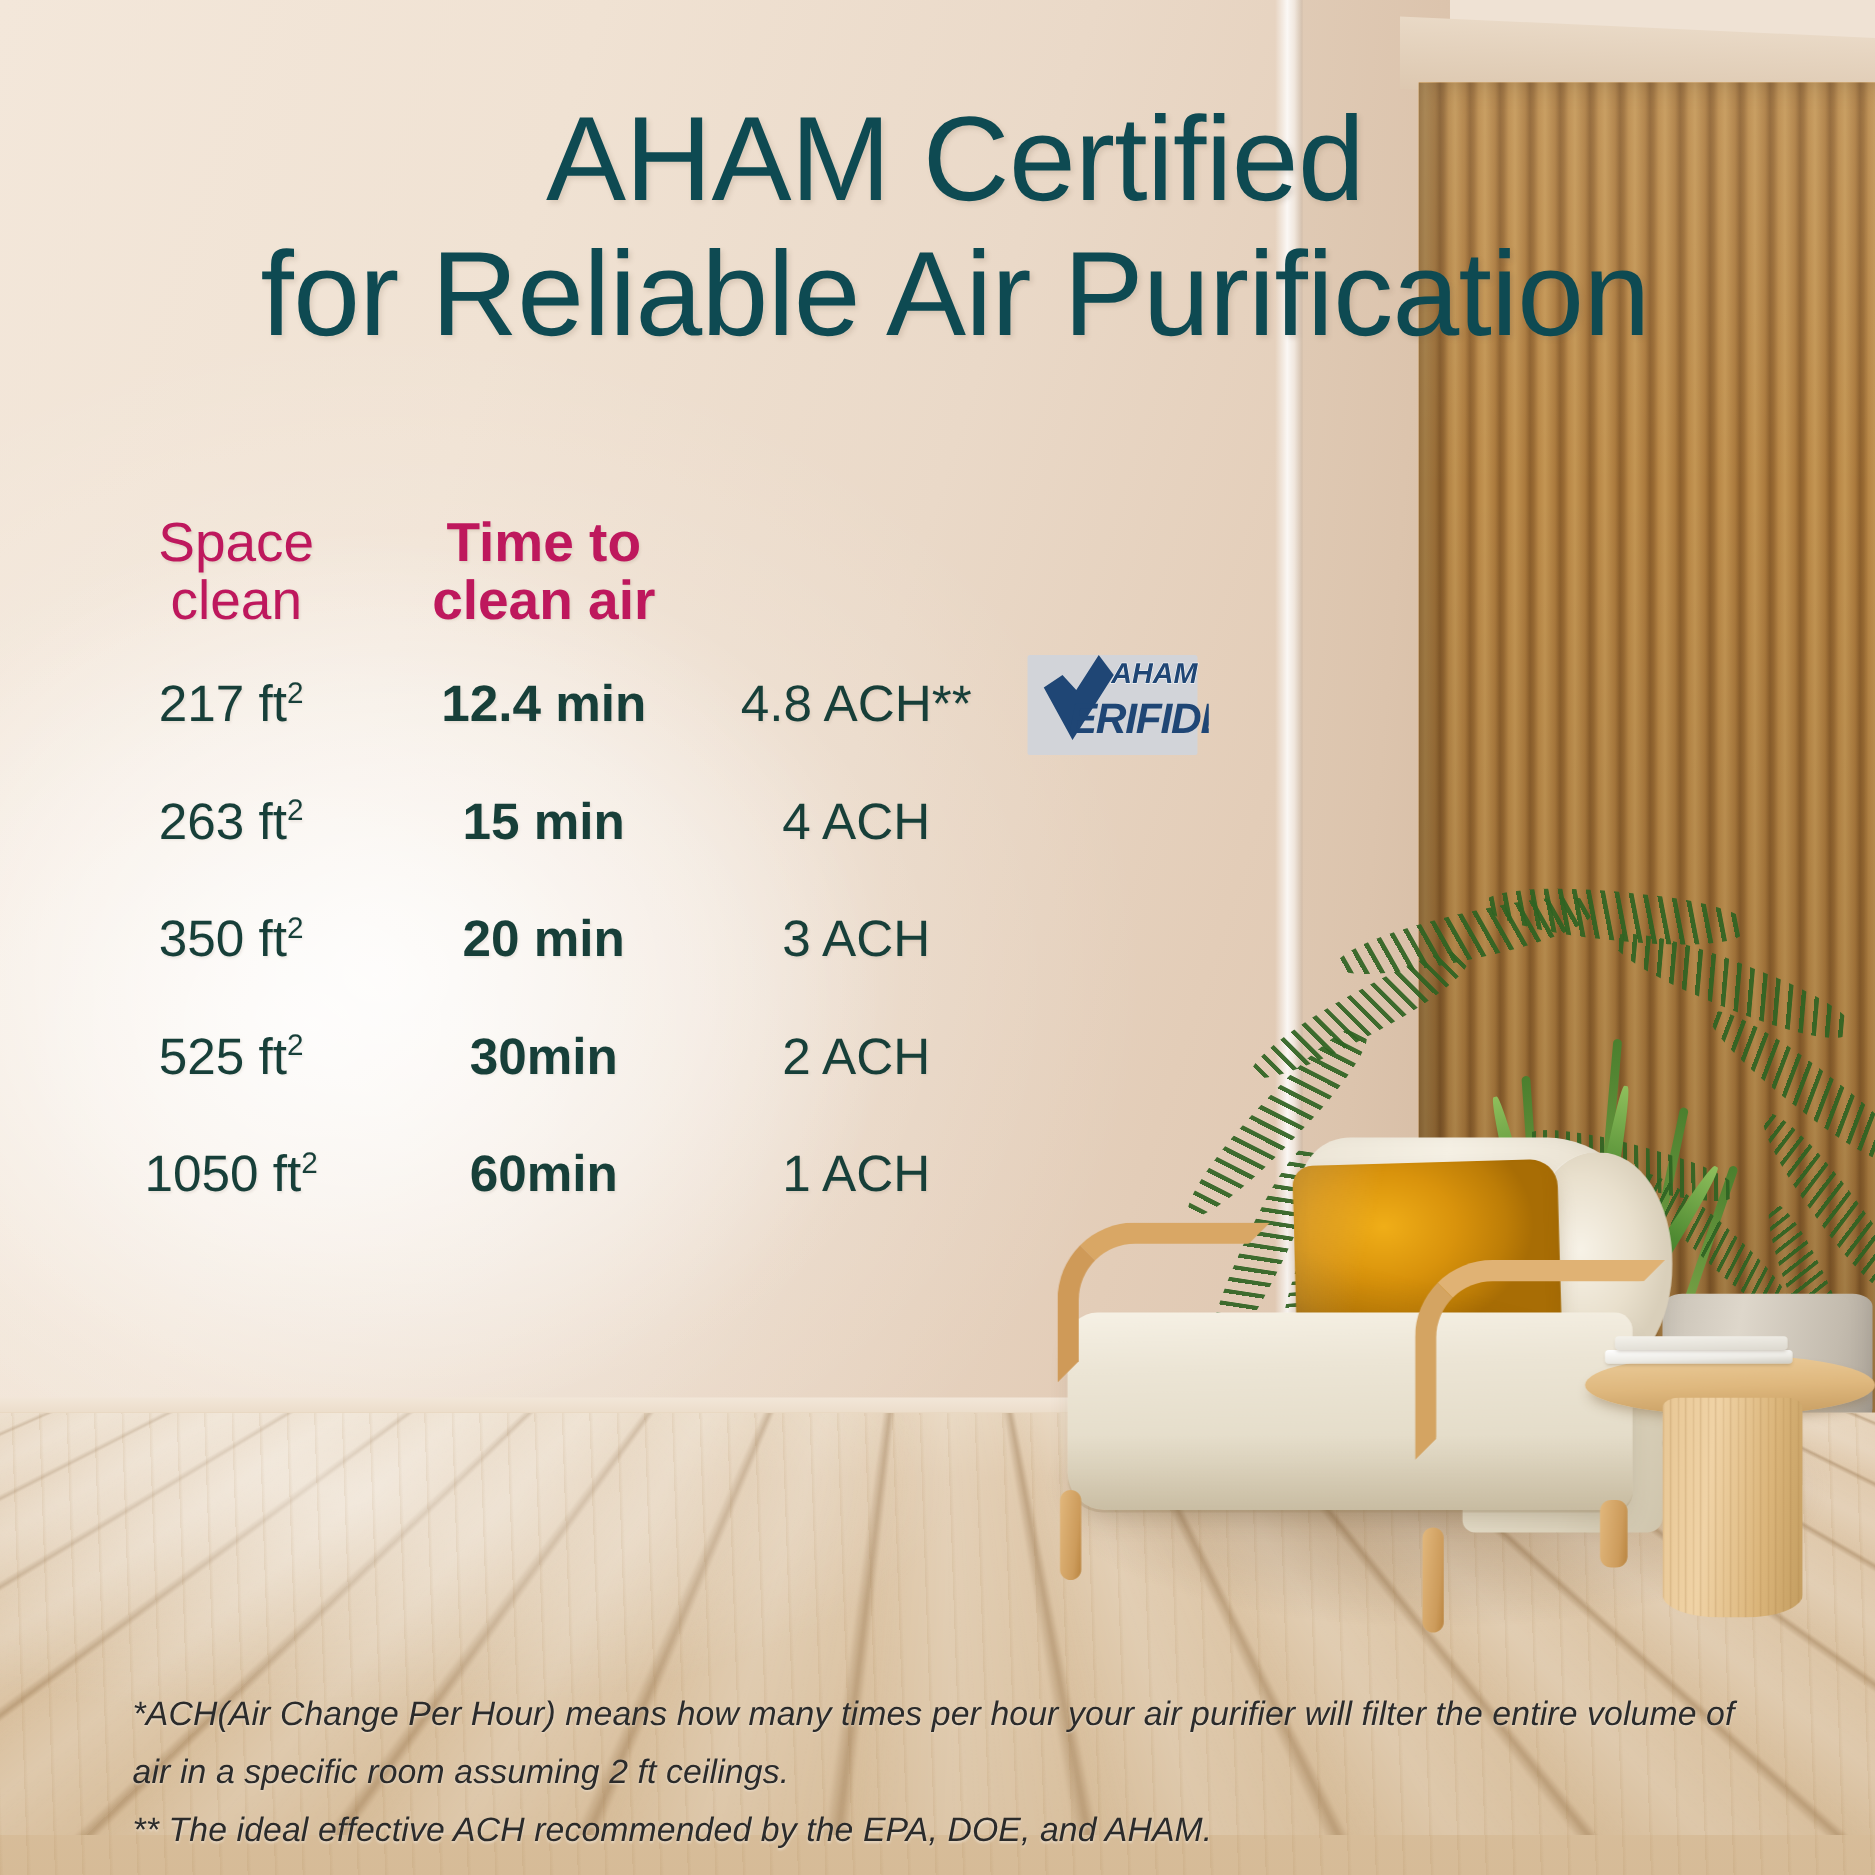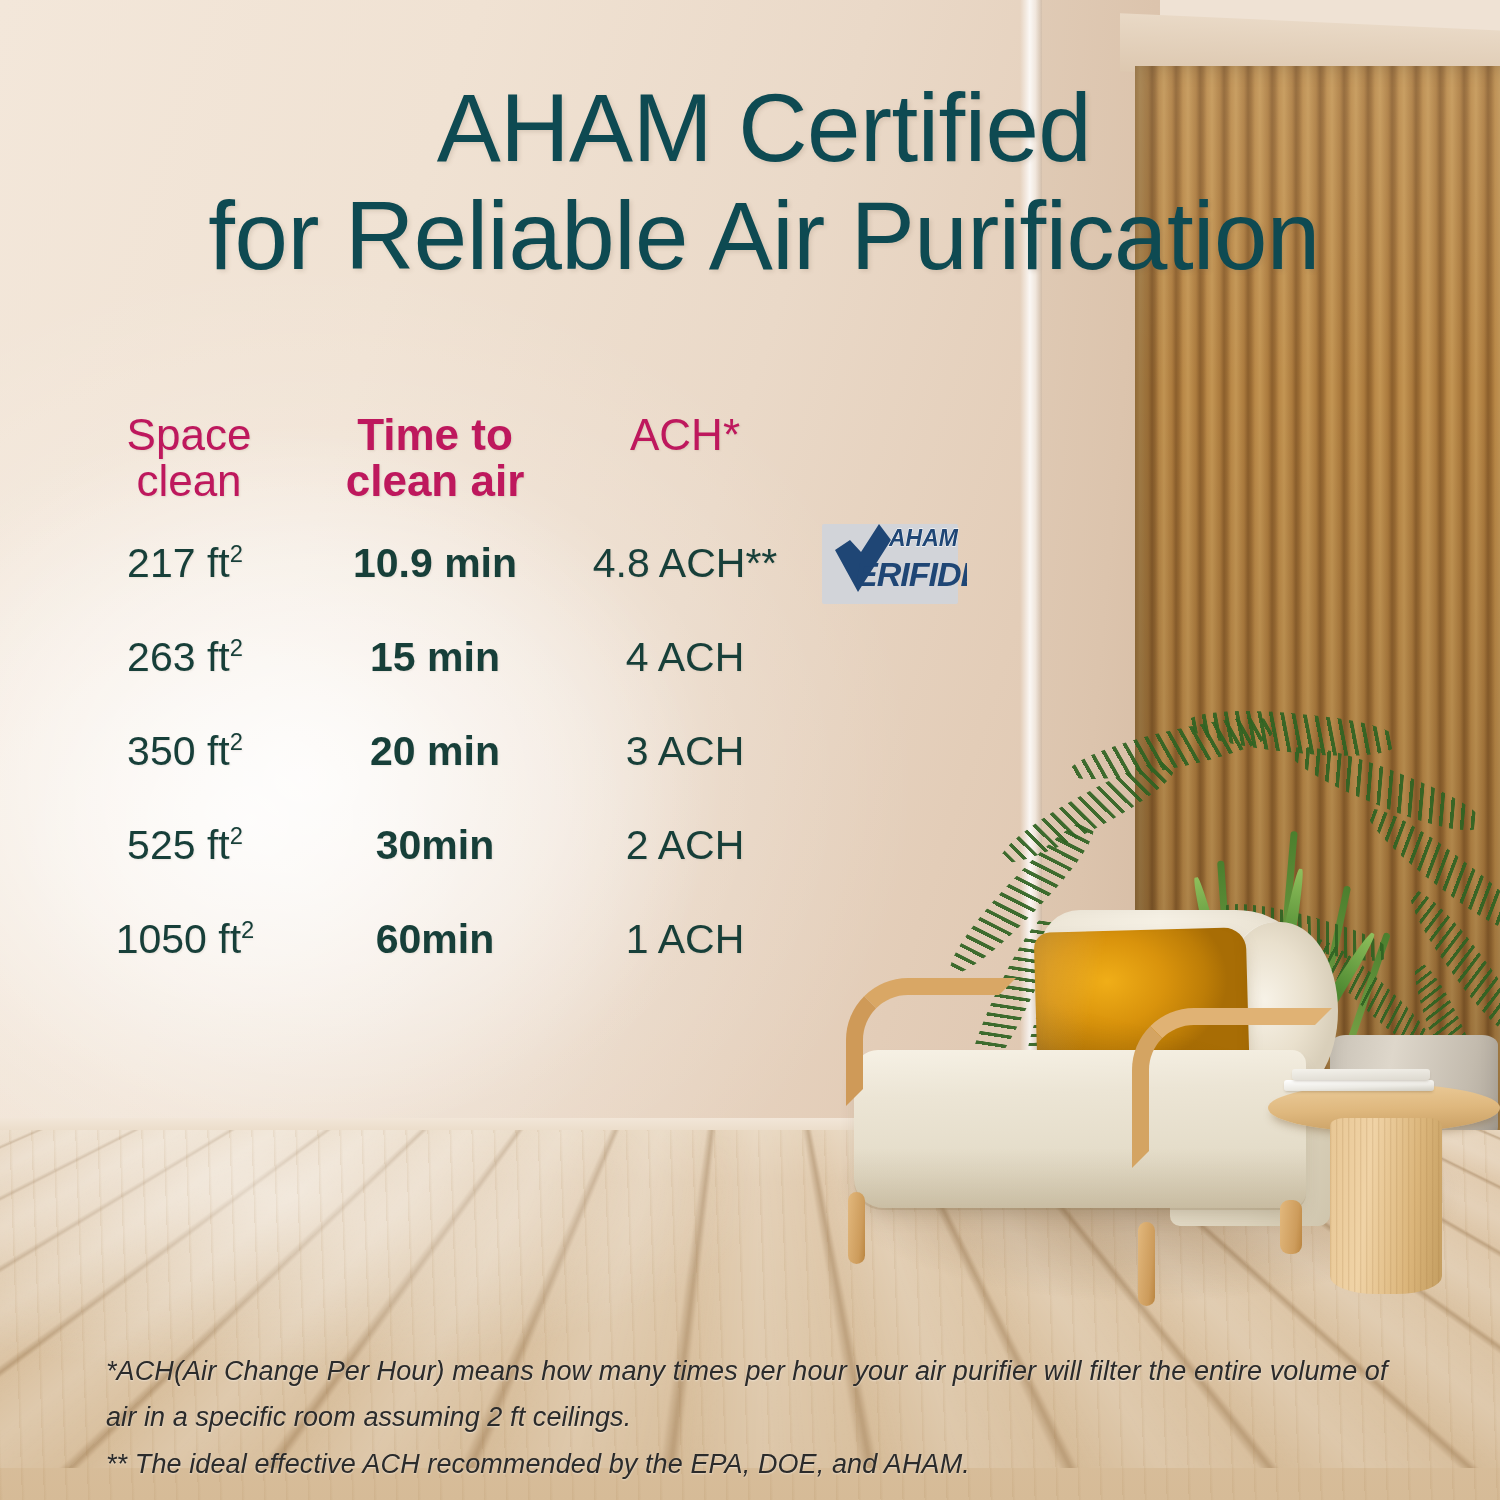--- a/index.html
+++ b/index.html
@@ -363,28 +363,25 @@
 
     <div class="spec-head">
       <div class="cell c-size hd">
         <div>Space</div>
         <div>clean</div>
       </div>
       <div class="cell c-time">
         <div>Time to</div>
         <div>clean air</div>
       </div>
-      <div class="cell c-ach">
-        <div>ACH*</div>
-      </div>
     </div>
 
     <div class="spec-row">
       <div class="cell c-size"><span>217 ft</span><sup>2</sup></div>
-      <div class="cell c-time">10.9 min</div>
+      <div class="cell c-time">12.4 min</div>
       <div class="cell c-ach">4.8 ACH**</div>
     </div>
 
     <div class="spec-row">
       <div class="cell c-size"><span>263 ft</span><sup>2</sup></div>
       <div class="cell c-time">15 min</div>
       <div class="cell c-ach">4 ACH</div>
     </div>
 
     <div class="spec-row">

